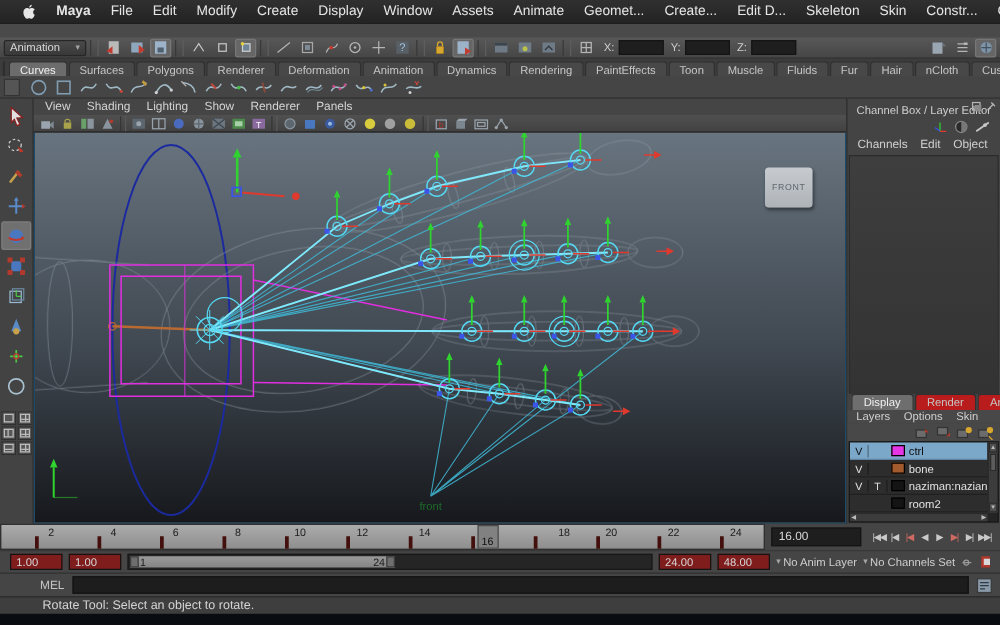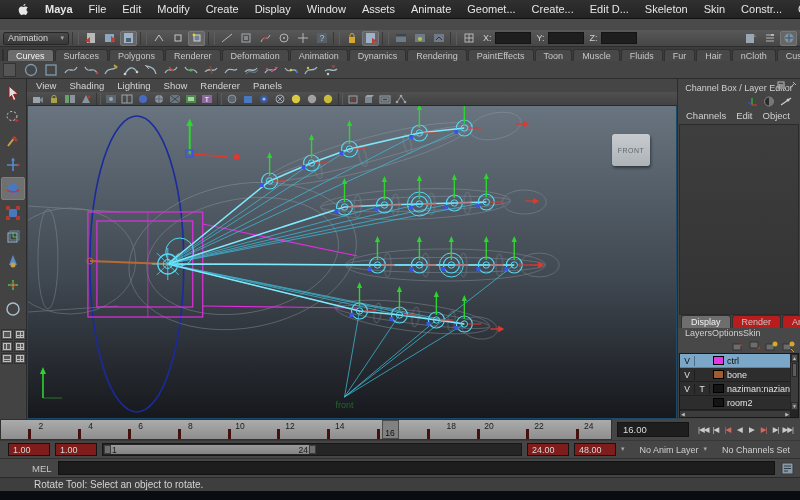--- a/index.html
+++ b/index.html
@@ -72,21 +72,21 @@
   .rightpanel{width:123px;background:#444;border-left:1px solid #2c2c2c;display:flex;flex-direction:column;color:#d0d0d0}
   .cbheader{height:15px;display:flex;align-items:center;justify-content:center;gap:3px;font-size:9px;position:relative;padding-top:2px}
   .cbheadicons{position:absolute;right:3px;top:2px;display:flex;gap:2px}
   .cbicons{height:14px;display:flex;justify-content:flex-end;gap:5px;padding:0 8px;align-items:center}
   .cbmenus{height:15px;display:flex;gap:10px;padding:0 8px;align-items:center;font-size:9.5px}
   .channelarea{flex:1;background:linear-gradient(#3e3e3e,#333);border:1px solid #2b2b2b;margin:1px 1px 0 1px}
   .layersec{height:104px;display:flex;flex-direction:column;background:#424242}
   .ltabs{height:14px;display:flex;gap:1px;padding:0 3px;align-items:flex-end}
   .ltab{height:13px;padding:0 9px;font-size:9px;color:#c6c6c6;background:#b91c1c;border:1px solid #303030;border-bottom:none;border-radius:3px 3px 0 0;display:flex;align-items:center}
   .ltab.active{background:#6e6e6e;color:#f0f0f0}
-  .lmenus{height:13px;display:flex;gap:0;padding:0 7px;font-size:9px;align-items:center;background:#484848}
+  .lmenus{height:13px;display:flex;gap:11px;padding:0 7px;font-size:9px;align-items:center;background:#484848}
   .licons{height:17px;display:flex;justify-content:flex-end;gap:4px;padding:0 5px;align-items:center;background:#484848}
   .llist{flex:1;background:#242424;border:1px solid #191919;margin:0 1px 1px 1px;position:relative;padding-right:8px;padding-bottom:7px}
   .lrow{height:14px;display:flex;align-items:center;font-size:9.5px;color:#e2e2e2;background:#2d2d2d;border-bottom:1px solid #202020}
   .lrow.selected{background:#7ba7c9;color:#0d0d0d;border-bottom:1px solid #5d85a3}
   .lv{width:15px;text-align:center;font-size:8.5px;border-right:1px solid rgba(0,0,0,.35);flex:none}
   .lswatch{width:11px;height:9px;margin:0 3px;border:1px solid #000;flex:none}
   .lname{flex:1;white-space:nowrap;overflow:hidden;font-size:9px}
   .vscroll{position:absolute;right:0;top:0;bottom:7px;width:8px;background:#3c3c3c;border-left:1px solid #252525;display:flex;flex-direction:column}
   .vthumb{height:14px;background:#5c5c5c;border:1px solid #2a2a2a;margin:1px}
   .sarrow{height:8px;background:#4e4e4e;border:1px solid #2a2a2a;font-size:5px;color:#bbb;display:flex;align-items:center;justify-content:center}
@@ -107,21 +107,21 @@
   .pb.red{color:#cf6a62}
 
   
   .rangeslider{top:440px;height:18px;background:#454545;border-top:1px solid #383838;display:flex;align-items:center;gap:5px;padding:0 8px;font-size:9px;color:#cfcfcf}
   .rfield{background:#7f1d1d;border:1px solid #141414;height:13px;padding:0 4px;display:flex;align-items:center;min-width:42px;color:#d6d6d6;flex:none}
   .rtrack{position:relative;width:420px;height:13px;background:#252525;border:1px solid #181818;flex:none}
   .rbar{position:absolute;left:1px;top:1px;bottom:1px;width:212px;background:linear-gradient(#9a9a9a,#848484);
         display:flex;justify-content:space-between;align-items:center;font-size:8.5px;color:#1b1b1b;padding:0 8px}
   .rbar::before,.rbar::after{content:"";position:absolute;top:0;bottom:0;width:5px;background:#6e6e6e;border:1px solid #3e3e3e}
   .rbar::before{left:0}.rbar::after{right:0}
-  .ddl{display:flex;gap:15px;align-items:flex-start;white-space:nowrap}
+  .ddl{display:flex;gap:2px;align-items:flex-start;white-space:nowrap}
 
   
   .commandline{top:458px;height:19px;background:#454545;border-top:1px solid #303030;display:flex;align-items:center;padding:0 6px;gap:6px}
   .mel{font-size:9.5px;color:#c5c5c5;margin-left:26px;flex:none}
   .melfield{flex:1;height:14px;background:#1d1d1d;border:1px solid #121212;color:#ccc;font-size:9px;padding:0 4px}
   .helpline{top:477px;height:14px;background:#3e3e3e;border-top:1px solid #2a2a2a;display:flex;align-items:center;padding:0 34px;font-size:10px;color:#d4d4d4}
   .bottomstrip{top:491px;height:9px;background:#090c11}
 </style>
 </head>
 <body>

